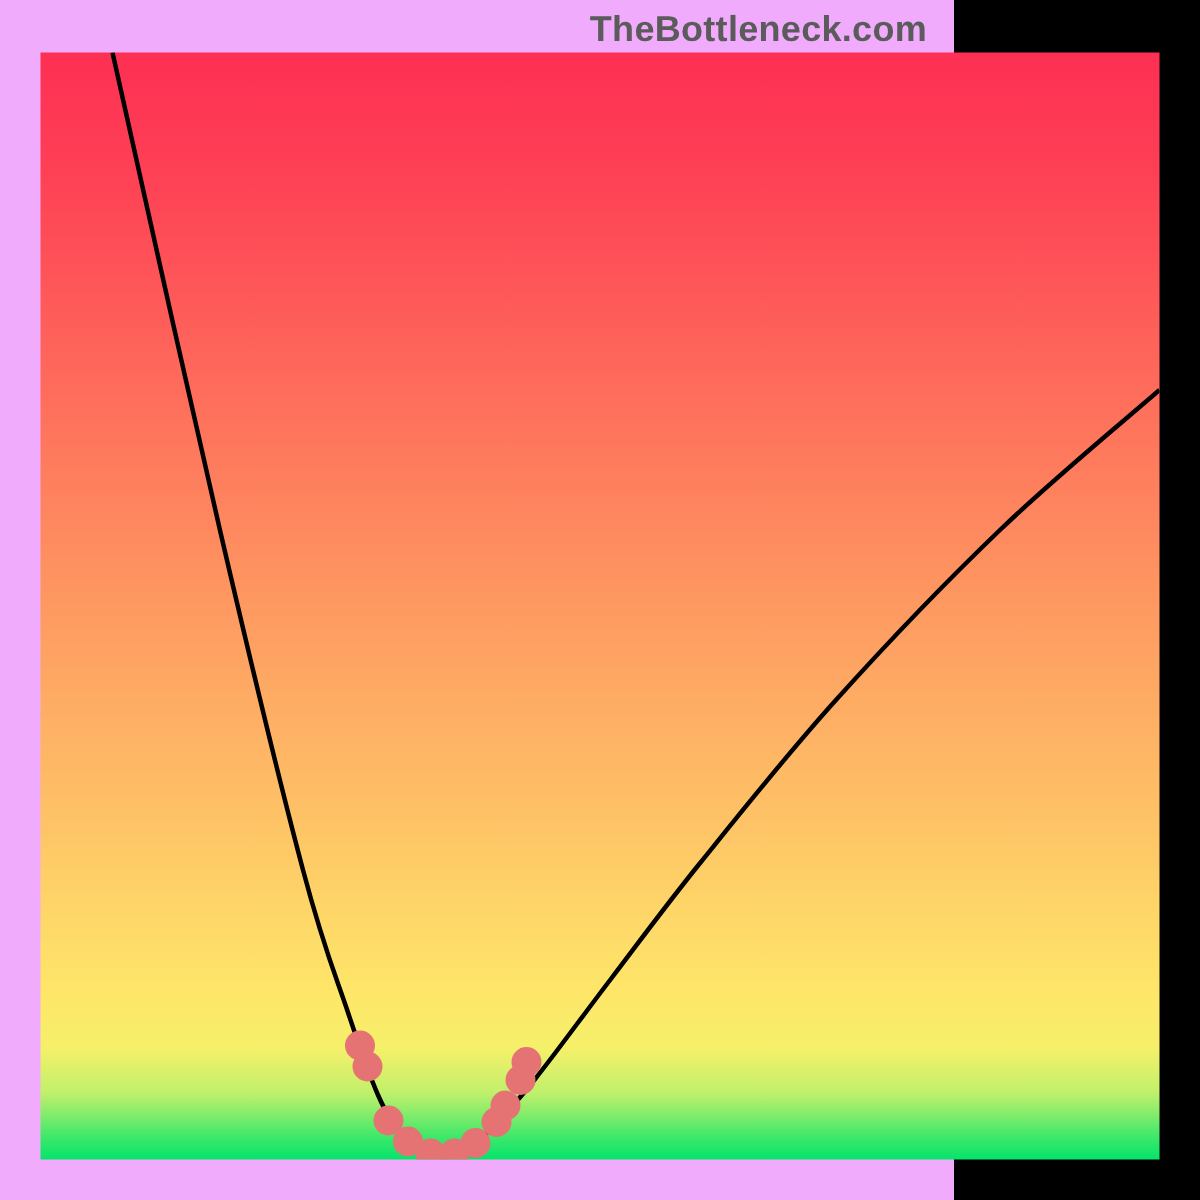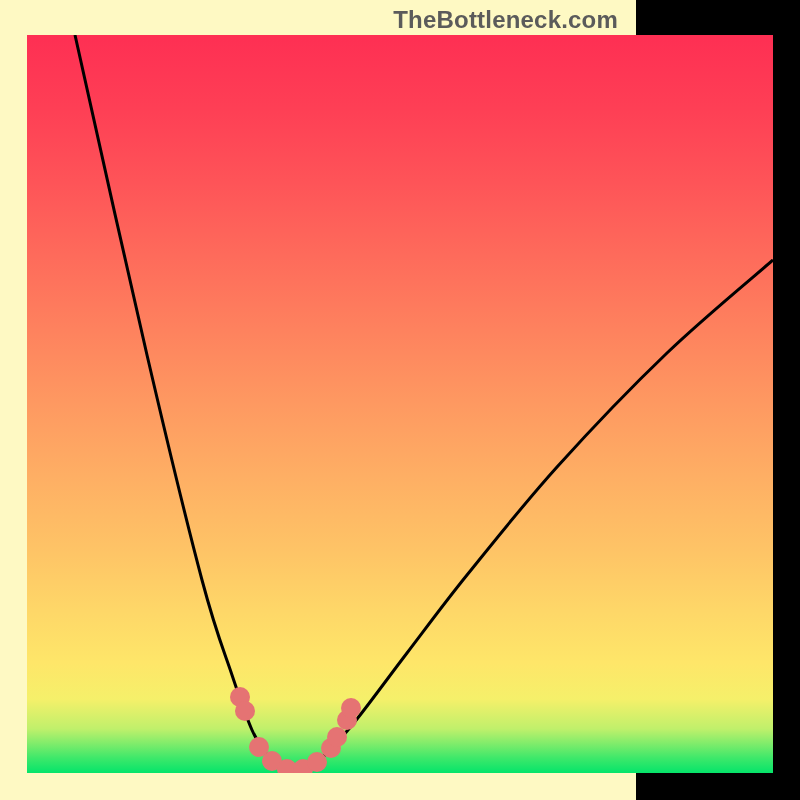--- a/index.html
+++ b/index.html
@@ -1,21 +1,21 @@
 <!DOCTYPE html>
 <html><head>
 <meta charset="utf-8">
 <style>
   * { margin: 0; padding: 0; box-sizing: border-box; }
   html, body { width: 800px; height: 800px; overflow: hidden; background: #000; }
   .frame {
     position: absolute;
     left: 0; top: 0;
     width: 636px; height: 800px;
-    background: #fef9c3;
+    background: #f0abfc;
     text-align: right;
   }
   .watermark {
     position: absolute;
     top: 6px;
     right: 18px;
     font-family: Arial, Helvetica, sans-serif;
     font-size: 24px;
     font-weight: bold;
     color: #5b5b5b;

